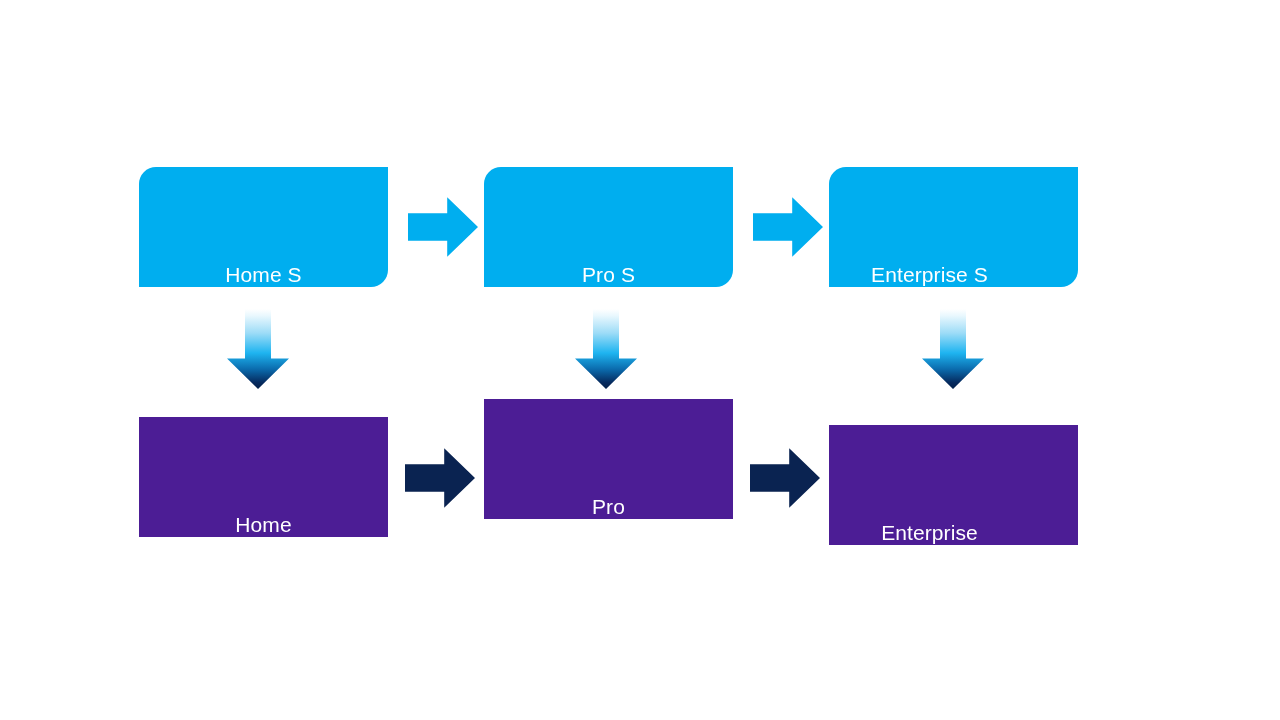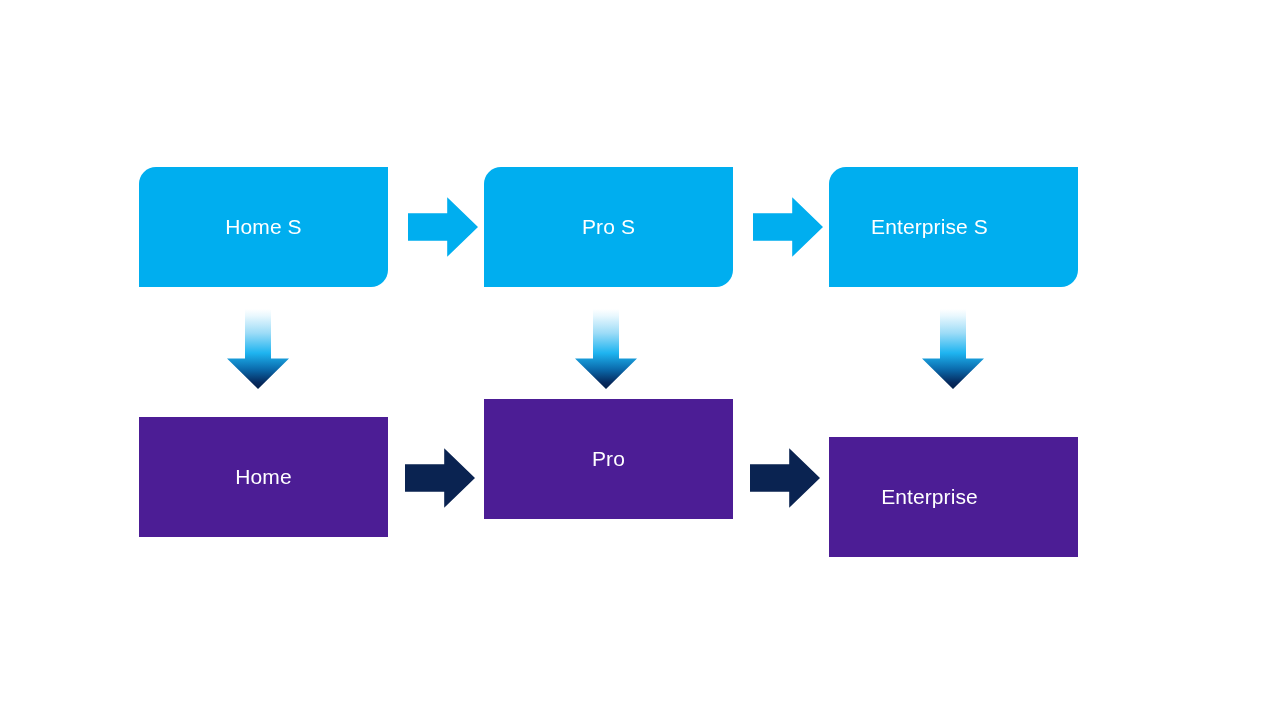--- a/index.html
+++ b/index.html
@@ -21,21 +21,21 @@
     width: 1280px;
     height: 720px;
     background: #ffffff;
   }
 
   
   .box {
     position: absolute;
     box-sizing: border-box;
     display: flex;
-    align-items: center;
+    align-items: flex-end;
     width: 249px;
     height: 120px;
   }
   .box .box-label {
     display: block;
     width: 100%;
     color: #ffffff;
     font-size: 21px;
     line-height: 1.2;
     font-weight: 400;
@@ -136,21 +136,21 @@
   </div>
 
   <div class="box box--dark" style="left:139px; top:417px;">
     <span class="box-label lbl-center">Home</span>
   </div>
 
   <div class="box box--dark" style="left:484px; top:399px;">
     <span class="box-label lbl-center">Pro</span>
   </div>
 
-  <div class="box box--dark" style="left:829px; top:437px;">
+  <div class="box box--dark" style="left:829px; top:425px;">
     <span class="box-label lbl-left-shift">Enterprise</span>
   </div>
 
   <div class="arrow-right arrow-right--dark" style="left:405px; top:447px;">
     <div class="shape"></div>
   </div>
 
   <div class="arrow-right arrow-right--dark" style="left:750px; top:447px;">
     <div class="shape"></div>
   </div>

